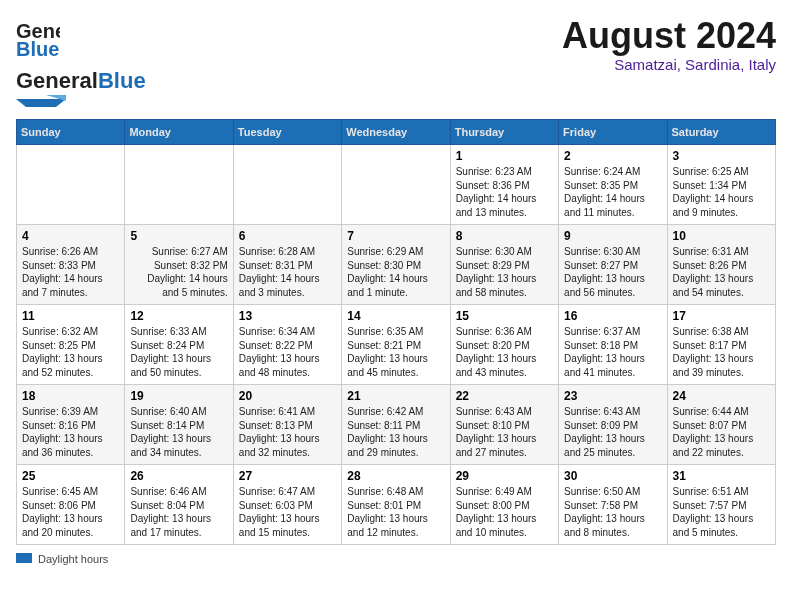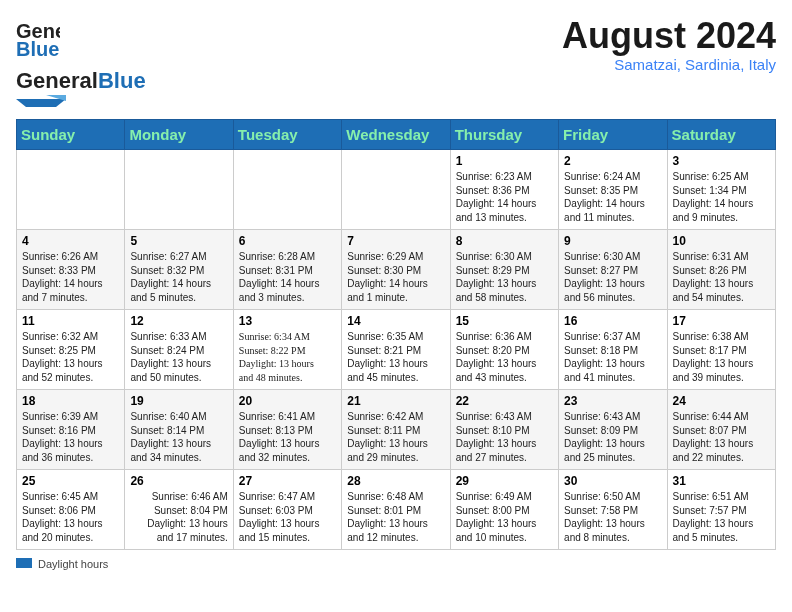--- a/index.html
+++ b/index.html
@@ -26,33 +26,33 @@
     }
     .month-title {
       font-size: 36px;
       font-weight: bold;
       color: #1a1a1a;
       line-height: 1.1;
       margin-left: 48px;
     }
     .subtitle {
       font-size: 15px;
-      color: #3b82f6;
+      color: #4c1d95;
     }
     .calendar {
       width: 100%;
       border-collapse: collapse;
       font-size: 11px;
     }
     .calendar th {
       background: #1e6eb5;
-      color: #86efac;
+      color: #e5e5e5;
       padding: 6px 4px;
       text-align: left;
-      font-size: 15px;
+      font-size: 11px;
       font-weight: bold;
       border: 1px solid #1a5a9a;
     }
     .calendar td {
       border: 1px solid #ccc;
       vertical-align: top;
       padding: 4px 5px;
       width: calc(100% / 7);
       height: 80px;
       background: #fff;
@@ -157,21 +157,21 @@
       <tr>
         <td>
           <span class="day-number">4</span>
           <div class="cell-text" style="white-space: pre-line;">Sunrise: 6:26 AM
 Sunset: 8:33 PM
 Daylight: 14 hours
 and 7 minutes.</div>
         </td>
         <td>
           <span class="day-number">5</span>
-          <div class="cell-text" style="white-space: pre-line;">Sunrise: 6:27 AM
+          <div class="cell-text" style="white-space: pre-line; text-align: right;">Sunrise: 6:27 AM
 Sunset: 8:32 PM
 Daylight: 14 hours
 and 5 minutes.</div>
         </td>
         <td>
           <span class="day-number">6</span>
           <div class="cell-text" style="white-space: pre-line;">Sunrise: 6:28 AM
 Sunset: 8:31 PM
 Daylight: 14 hours
 and 3 minutes.</div>
@@ -215,21 +215,21 @@
         </td>
         <td>
           <span class="day-number">12</span>
           <div class="cell-text" style="white-space: pre-line;">Sunrise: 6:33 AM
 Sunset: 8:24 PM
 Daylight: 13 hours
 and 50 minutes.</div>
         </td>
         <td>
           <span class="day-number">13</span>
-          <div class="cell-text" style="white-space: pre-line; font-family: Liberation Serif, serif;">Sunrise: 6:34 AM
+          <div class="cell-text" style="white-space: pre-line;">Sunrise: 6:34 AM
 Sunset: 8:22 PM
 Daylight: 13 hours
 and 48 minutes.</div>
         </td>
         <td>
           <span class="day-number">14</span>
           <div class="cell-text" style="white-space: pre-line;">Sunrise: 6:35 AM
 Sunset: 8:21 PM
 Daylight: 13 hours
 and 45 minutes.</div>
@@ -310,21 +310,21 @@
       <tr>
         <td>
           <span class="day-number">25</span>
           <div class="cell-text" style="white-space: pre-line;">Sunrise: 6:45 AM
 Sunset: 8:06 PM
 Daylight: 13 hours
 and 20 minutes.</div>
         </td>
         <td>
           <span class="day-number">26</span>
-          <div class="cell-text" style="white-space: pre-line; text-align: right;">Sunrise: 6:46 AM
+          <div class="cell-text" style="white-space: pre-line;">Sunrise: 6:46 AM
 Sunset: 8:04 PM
 Daylight: 13 hours
 and 17 minutes.</div>
         </td>
         <td>
           <span class="day-number">27</span>
           <div class="cell-text" style="white-space: pre-line;">Sunrise: 6:47 AM
 Sunset: 6:03 PM
 Daylight: 13 hours
 and 15 minutes.</div>

